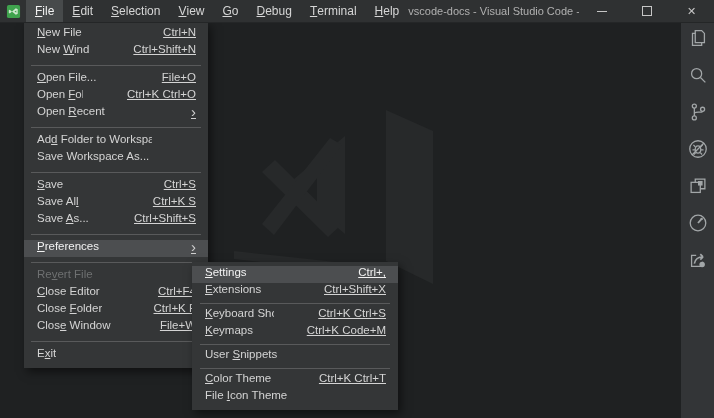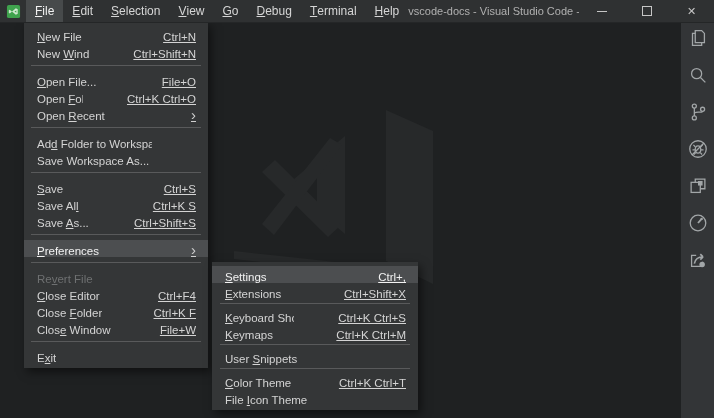--- a/index.html
+++ b/index.html
@@ -44,23 +44,23 @@
   }
   .act-icon { width:26px; height:26px; margin-bottom:11px; display:flex; align-items:center; justify-content:center; }
   .act-icon svg { stroke:#a2a6a8; fill:none; stroke-width:1.4; }
   
   .menu {
     position:absolute; background:#343637; padding:4px 0;
     box-shadow:3px 4px 9px rgba(0,0,0,0.5);
     font-size:11.5px; color:#d4d4d4;
   }
   #file-menu { left:24px; top:22px; width:184px; z-index:40; box-sizing:border-box; }
-  #preferences-submenu { left:212px; top:262px; width:206px; z-index:45; box-sizing:border-box; }
+  #preferences-submenu { left:192px; top:262px; width:206px; z-index:45; box-sizing:border-box; }
   .menu-item {
-    height:17px; display:flex; align-items:flex-end; justify-content:space-between;
+    height:17px; display:flex; align-items:flex-start; justify-content:space-between;
     padding:0 12px 0 13px; cursor:default; white-space:nowrap;gap:24px;
   }
   .menu-item.highlighted { background:#4c4e50; color:#f2f2f2; }
   .menu-item.disabled { color:#6e7071; }
   .mi-label { overflow:hidden; }
   .mi-right { margin-left:20px;text-decoration:underline; }
   .mi-right.chev { font-size:15px; line-height:14px; color:#cfcfcf; }
   .menu-sep { height:1px; background:#595a5b; margin:5px 7px; }
   #preferences-submenu .menu-sep { margin:3px 8px; }
 </style>
@@ -243,21 +243,21 @@
       <span class="mi-label"><u>E</u>xtensions</span>
       <span class="mi-right">Ctrl+Shift+X</span>
     </div>
     <div class="menu-sep"></div>
     <div class="menu-item">
       <span class="mi-label"><u>K</u>eyboard Shortcuts</span>
       <span class="mi-right">Ctrl+K Ctrl+S</span>
     </div>
     <div class="menu-item">
       <span class="mi-label"><u>K</u>eymaps</span>
-      <span class="mi-right">Ctrl+K Ctrl+M</span>
+      <span class="mi-right">Ctrl+K Code+M</span>
     </div>
     <div class="menu-sep"></div>
     <div class="menu-item">
       <span class="mi-label">User <u>S</u>nippets</span>
       <span class="mi-right"></span>
     </div>
     <div class="menu-sep"></div>
     <div class="menu-item">
       <span class="mi-label"><u>C</u>olor Theme</span>
       <span class="mi-right">Ctrl+K Ctrl+T</span>

